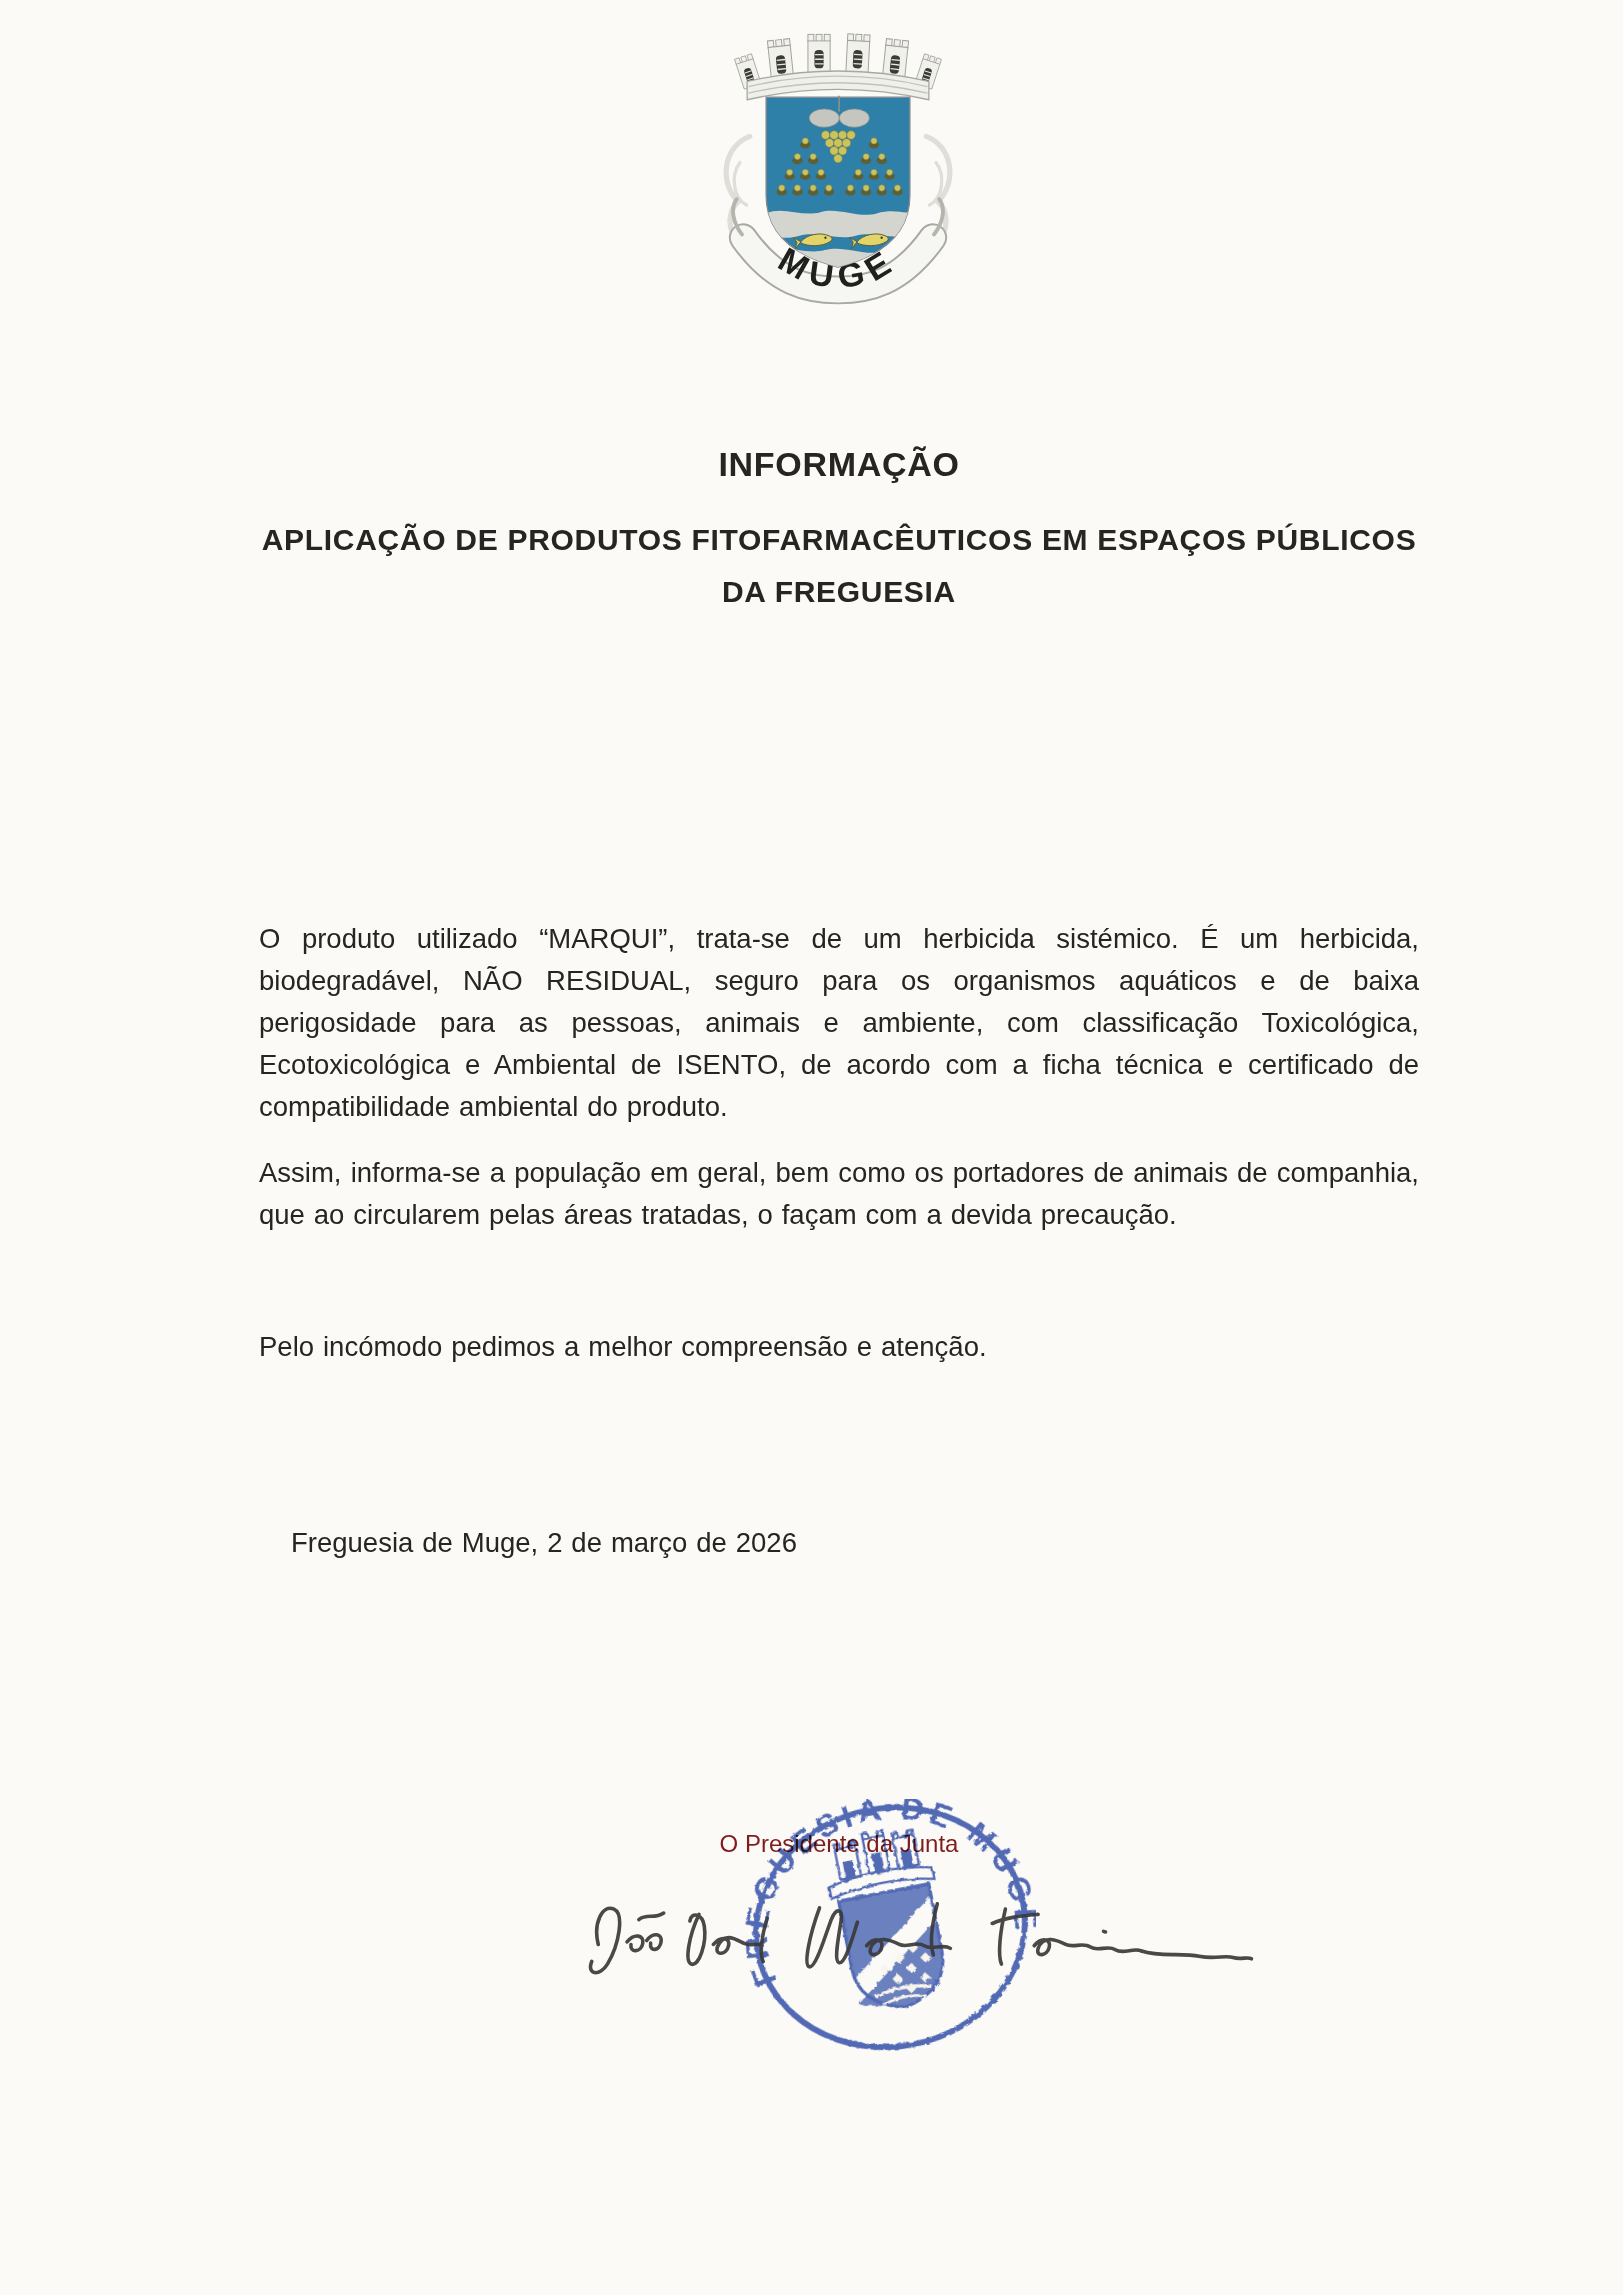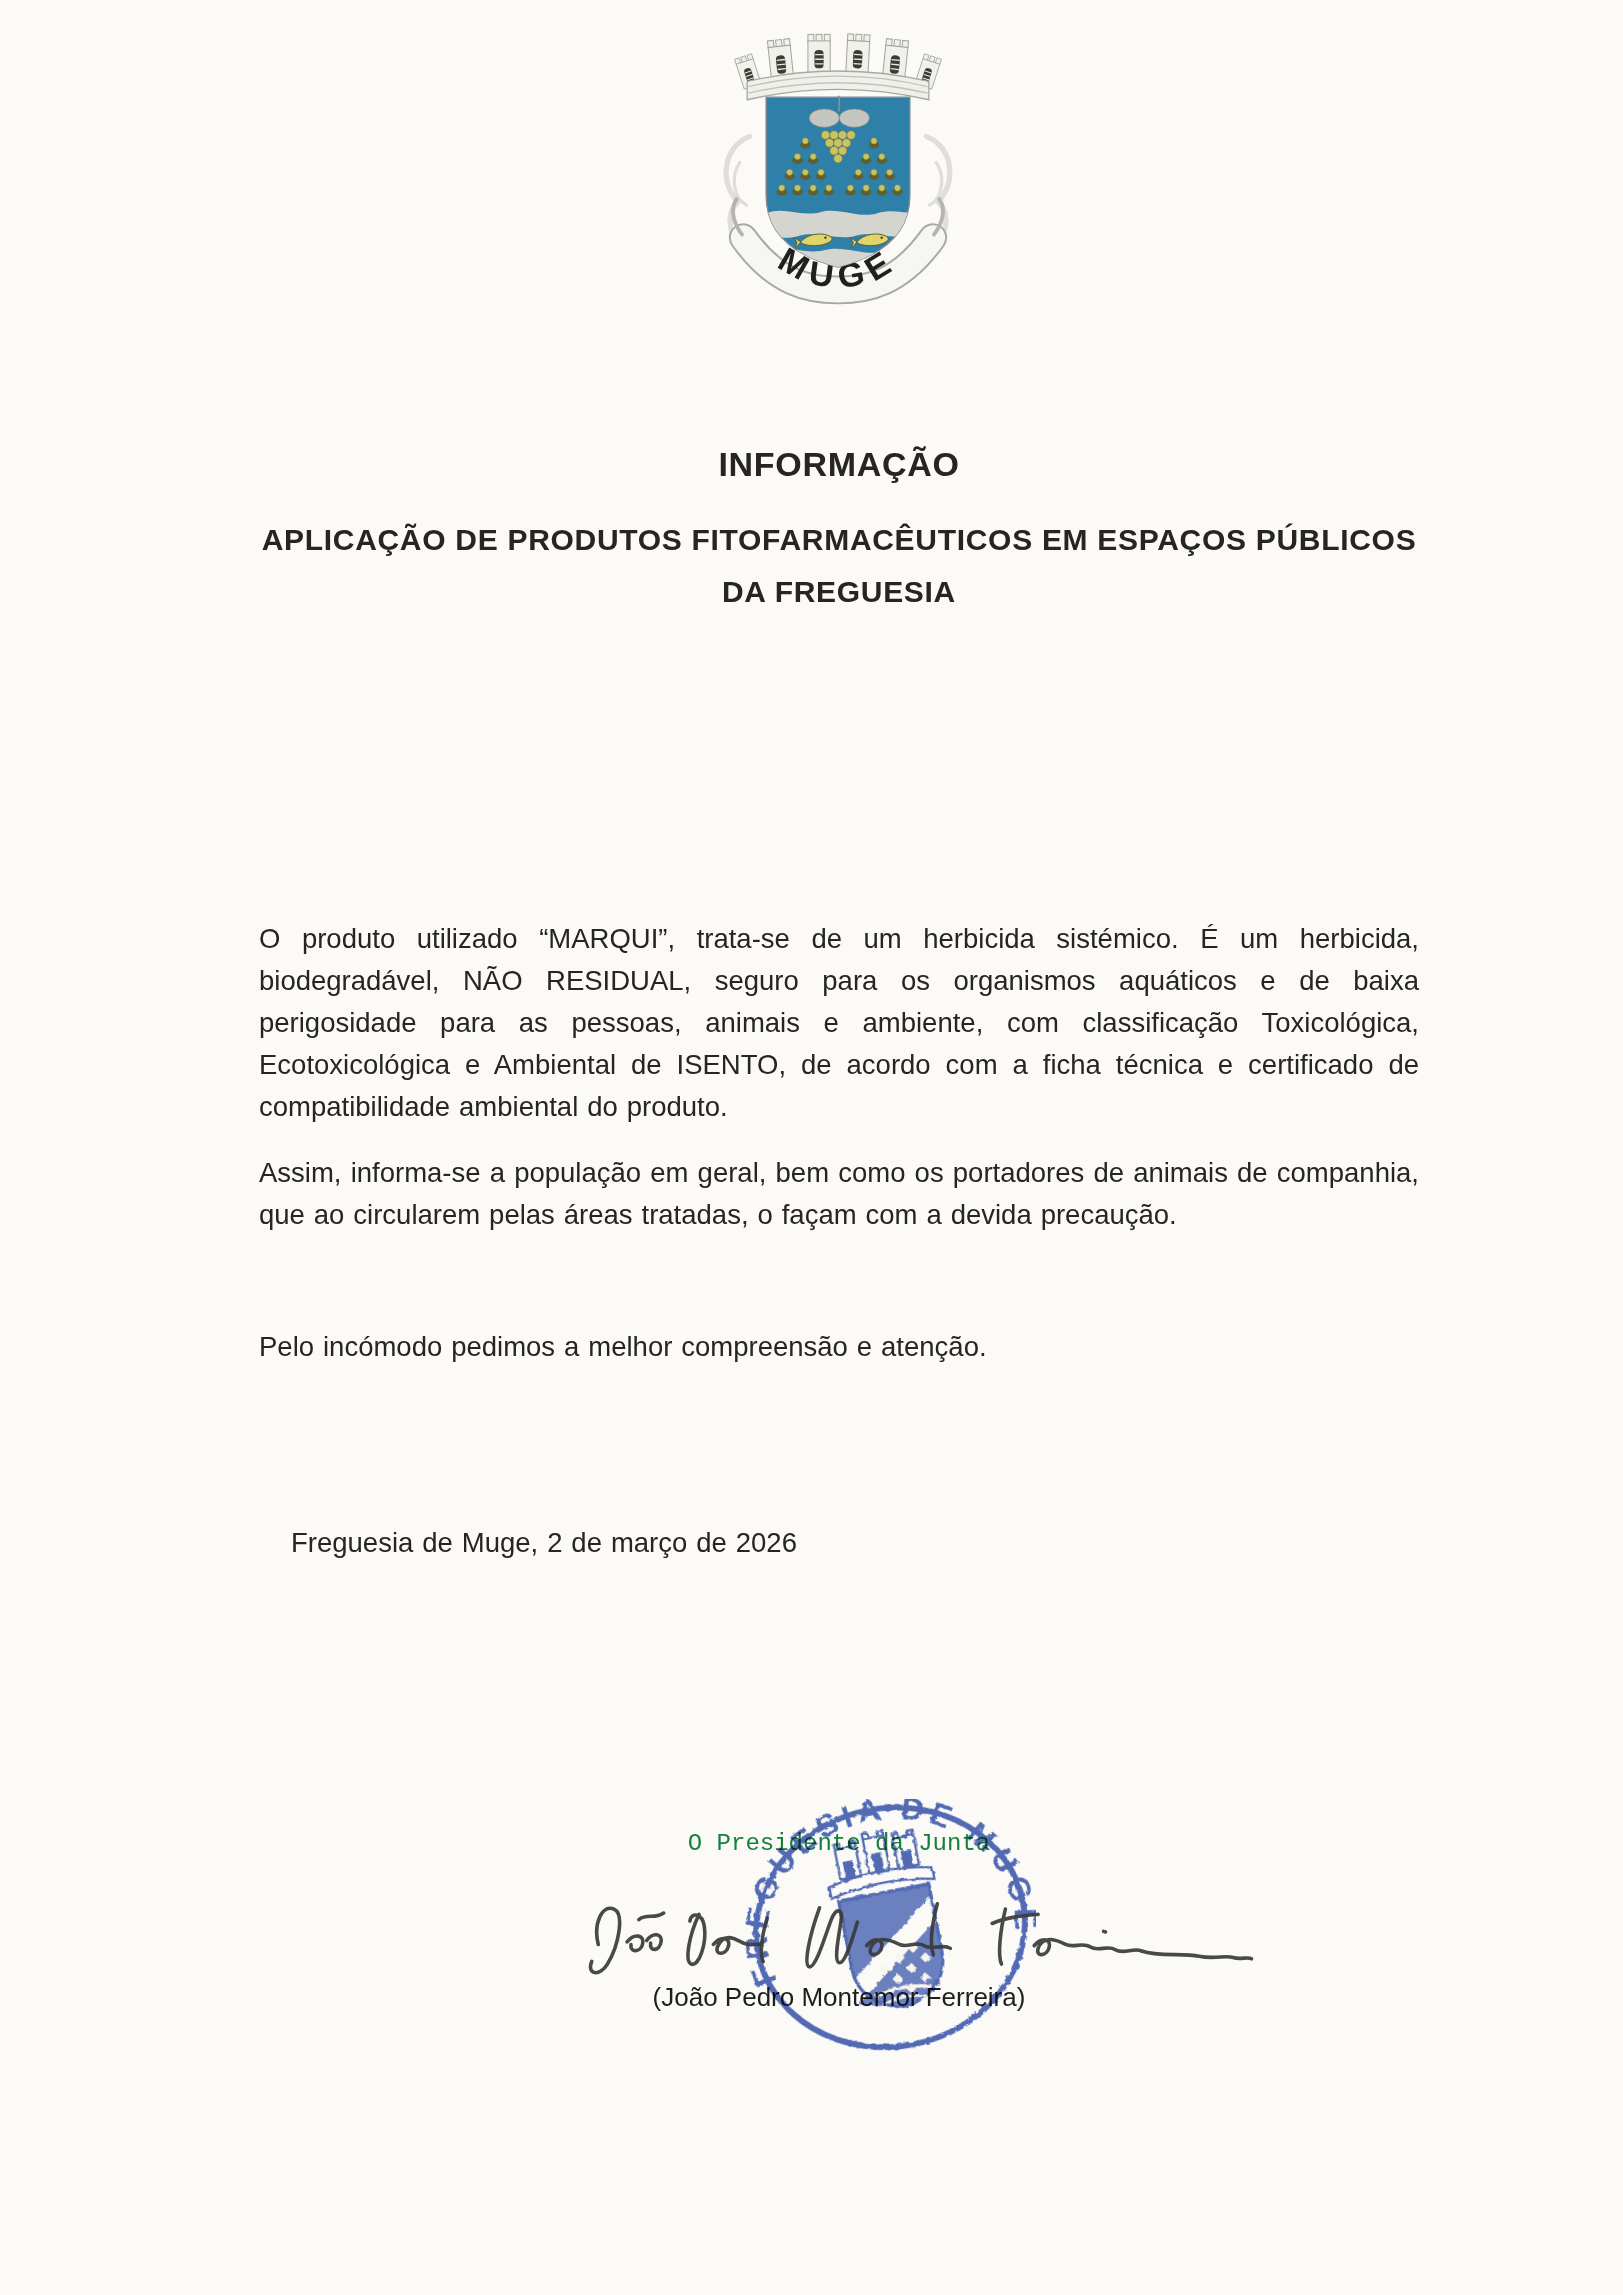--- a/index.html
+++ b/index.html
@@ -50,22 +50,21 @@
   .p1{top:769px;}
   .p2{top:918px;}
   .p3{top:1152px;}
   .closing{top:1326px; text-align:left;}
   .dateline{top:1522px; text-align:left;margin-left:32px;}
   .role-line{
     top:1829px;
     font-size:24px;
     font-weight:400;
     line-height:30px;
-    color:#15803d;
-    font-family:Liberation Mono, monospace;
+    color:#7f1d1d;
   }
   .signer-line{
     top:1982px;
     font-size:26px;
     line-height:31px;
     color:#1e1e1c;
   }
   .arms{
     position:absolute;
     left:704px;
@@ -223,21 +222,20 @@
     <div>APLICAÇÃO DE PRODUTOS FITOFARMACÊUTICOS EM ESPAÇOS PÚBLICOS</div>
     <div>DA FREGUESIA</div>
   </div>
 
   <p class="para p3">Assim, informa-se a população em geral, bem como os portadores de animais de companhia, que ao circularem pelas áreas tratadas, o façam com a devida precaução.</p>
   <p class="para p2">O produto utilizado “MARQUI”, trata-se de um herbicida sistémico. É um herbicida, biodegradável, NÃO RESIDUAL, seguro para os organismos aquáticos e de baixa perigosidade para as pessoas, animais e ambiente, com classificação Toxicológica, Ecotoxicológica e Ambiental de ISENTO, de acordo com a ficha técnica e certificado de compatibilidade ambiental do produto.</p>
   <p class="para closing">Pelo incómodo pedimos a melhor compreensão e atenção.</p>
   <p class="para dateline">Freguesia de Muge, 2 de março de 2026</p>
 
   <div class="center-box role-line">O Presidente da Junta</div>
-  <div class="center-box signer-line">(João Pedro Montemor Ferreira)</div>
 
   <svg class="stamp" viewBox="0 0 444 400" aria-hidden="true">
     <defs>
       <filter id="grain" x="-10%" y="-10%" width="120%" height="120%">
         <feTurbulence type="fractalNoise" baseFrequency="0.12" numOctaves="2" result="n"></feTurbulence>
         <feDisplacementMap in="SourceGraphic" in2="n" scale="6"></feDisplacementMap>
       </filter>
       <path id="stampArc" d="M 65,297 A 190,170 0 1 1 379,297" fill="none"></path>
     </defs>
     <g filter="url(#grain)" transform="rotate(-11 222 196)">

